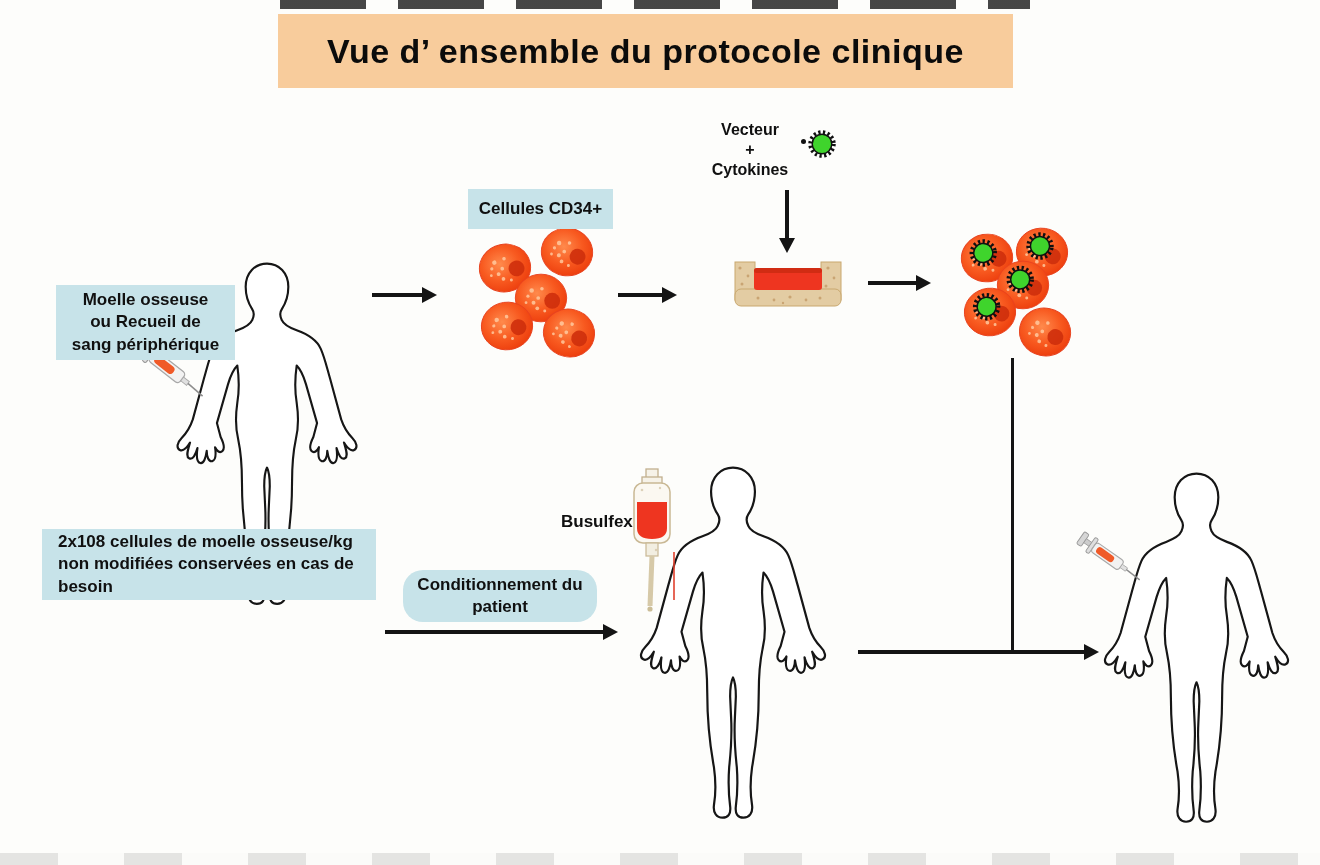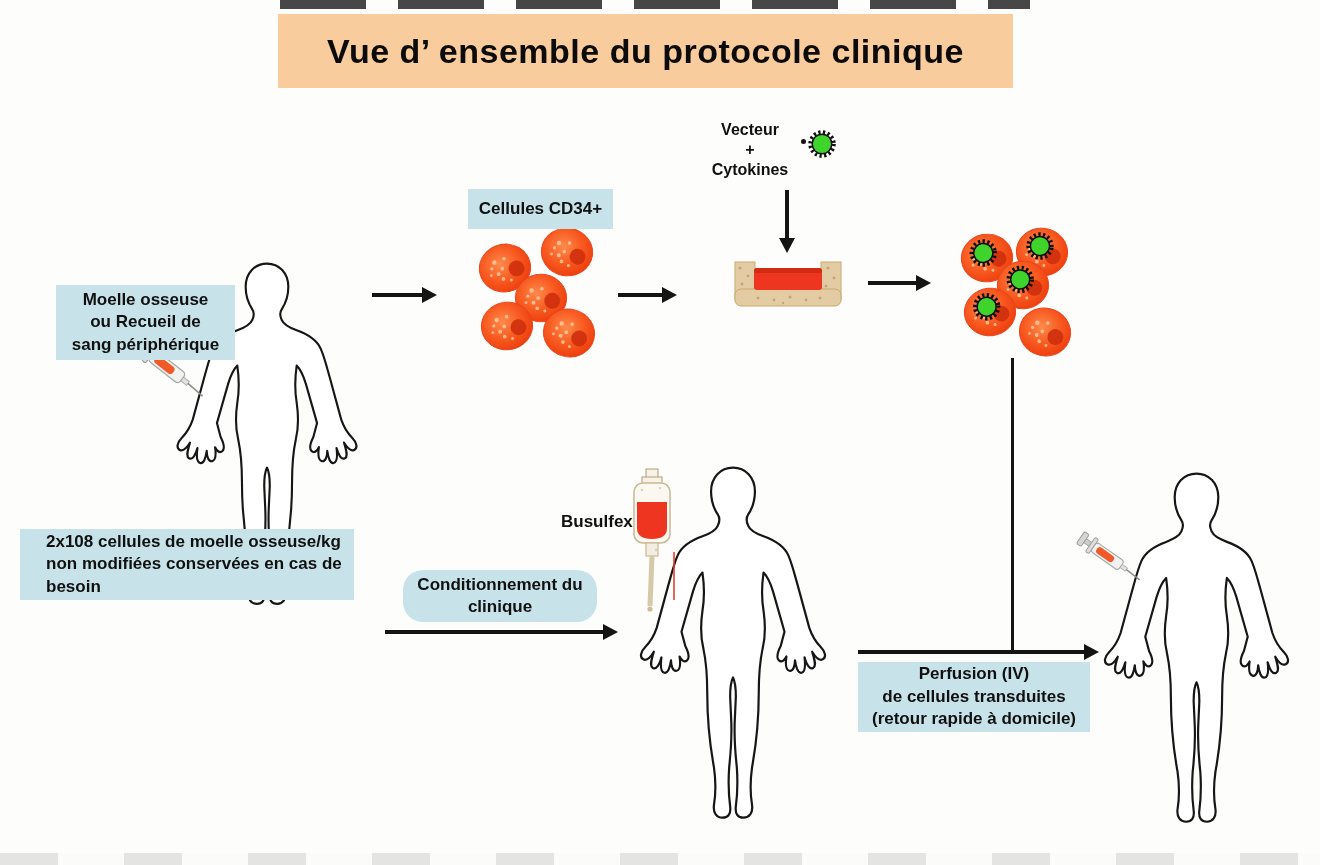--- a/index.html
+++ b/index.html
@@ -24,21 +24,21 @@
   }
   .banner h1{
     margin:11px; font-size:34px; font-weight:bold; letter-spacing:.5px; color:#0b0b0b;
   }
   .box{
     position:absolute; background:var(--box_bg,#C7E3E9);
     font-weight:bold; line-height:1.32; text-align:center;
     display:flex; flex-direction:column; justify-content:center;
   }
   .box-moelle{left:33px; top:285px; width:179px; height:75px; font-size:17px;margin-left:23px;}
-  .box-reserve{left:20px; top:529px; width:334px; height:71px; font-size:17px; text-align:left; padding-left:26px; box-sizing:border-box;}
+  .box-reserve{left:42px; top:529px; width:334px; height:71px; font-size:17px; text-align:left; padding-left:16px; box-sizing:border-box;}
   .box-cd34{left:468px; top:189px; width:145px; height:40px; font-size:17px;}
   .box-cond{left:403px; top:570px; width:194px; height:52px; font-size:17px;border-radius:20px;}
   .box-perf{left:858px; top:662px; width:232px; height:70px; font-size:17px;}
   .freelabel{position:absolute; font-weight:bold; text-align:center; line-height:1.25;}
   .lbl-vecteur{left:700px; top:120px; width:100px; font-size:16px;}
   .lbl-busulfex{left:561px; top:511px; width:110px; font-size:17px; text-align:left;}
   .dot-mark{position:absolute; left:801px; top:139px; width:5px; height:5px; border-radius:50%; background:#111;}
   
   .aline{position:absolute; background:var(--arrow,#141414);}
   .ah-right{position:absolute; width:0; height:0;
@@ -233,28 +233,23 @@
     <div>non modifiées conservées en cas de</div>
     <div>besoin</div>
   </div>
 
   <div class="box box-cd34">
     <div>Cellules CD34+</div>
   </div>
 
   <div class="box box-cond">
     <div>Conditionnement du</div>
-    <div>clinique</div>
-  </div>
-
-  <div class="box box-perf">
-    <div>Perfusion (IV)</div>
-    <div>de cellules transduites</div>
-    <div>(retour rapide à domicile)</div>
-  </div>
+    <div>patient</div>
+  </div>
+
 
   <div class="freelabel lbl-vecteur">
     <div>Vecteur</div>
     <div>+</div>
     <div>Cytokines</div>
   </div>
 
   <div class="freelabel lbl-busulfex">Busulfex</div>
 
 </div>

